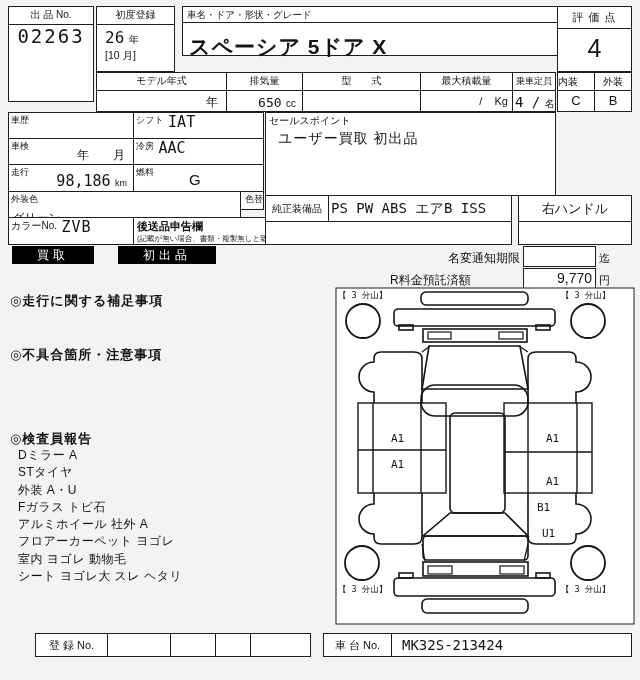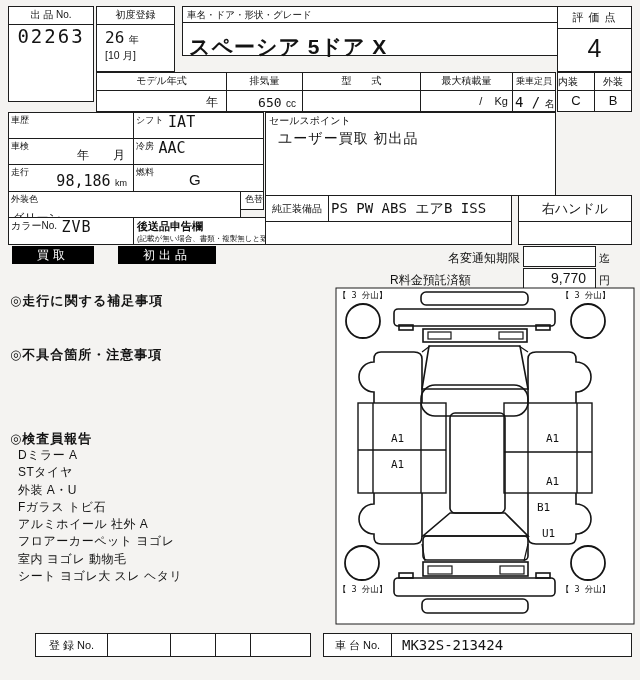--- a/index.html
+++ b/index.html
@@ -139,21 +139,21 @@
   <div class="cell" style="left:518px;top:221px;width:114px;height:24px;"></div>
 
   <div class="badge" style="left:12px;top:246px;width:82px;">買取</div>
   <div class="badge" style="left:118px;top:246px;width:98px;">初出品</div>
 
   <div class="abs" style="left:390px;top:250px;width:130px;text-align:right;font-size:12px;">名変通知期限</div>
   <div class="cell" style="left:523px;top:246px;width:73px;height:21px;"></div>
   <div class="abs" style="left:599px;top:251px;font-size:11px;">迄</div>
 
   <div class="abs" style="left:390px;top:272px;width:130px;text-align:left;font-size:12px;">R料金預託済額</div>
-  <div class="cell" style="left:523px;top:268px;width:73px;height:21px;text-align:right;font-size:14px;line-height:19px;padding-right:9px;">9,770</div>
+  <div class="cell" style="left:523px;top:268px;width:73px;height:21px;text-align:right;font-size:14px;line-height:19px;padding-right:3px;">9,770</div>
   <div class="abs" style="left:599px;top:273px;font-size:11px;">円</div>
 
   <div class="heading" style="left:10px;top:292px;">◎走行に関する補足事項</div>
   <div class="heading" style="left:10px;top:346px;">◎不具合箇所・注意事項</div>
   <div class="heading" style="left:10px;top:430px;">◎検査員報告</div>
 
   <div class="rep" style="left:18px;top:447px;">Dミラー A</div>
   <div class="rep" style="left:18px;top:464px;">STタイヤ</div>
   <div class="rep" style="left:18px;top:482px;">外装 A・U</div>
   <div class="rep" style="left:18px;top:499px;">Fガラス トビ石</div>

